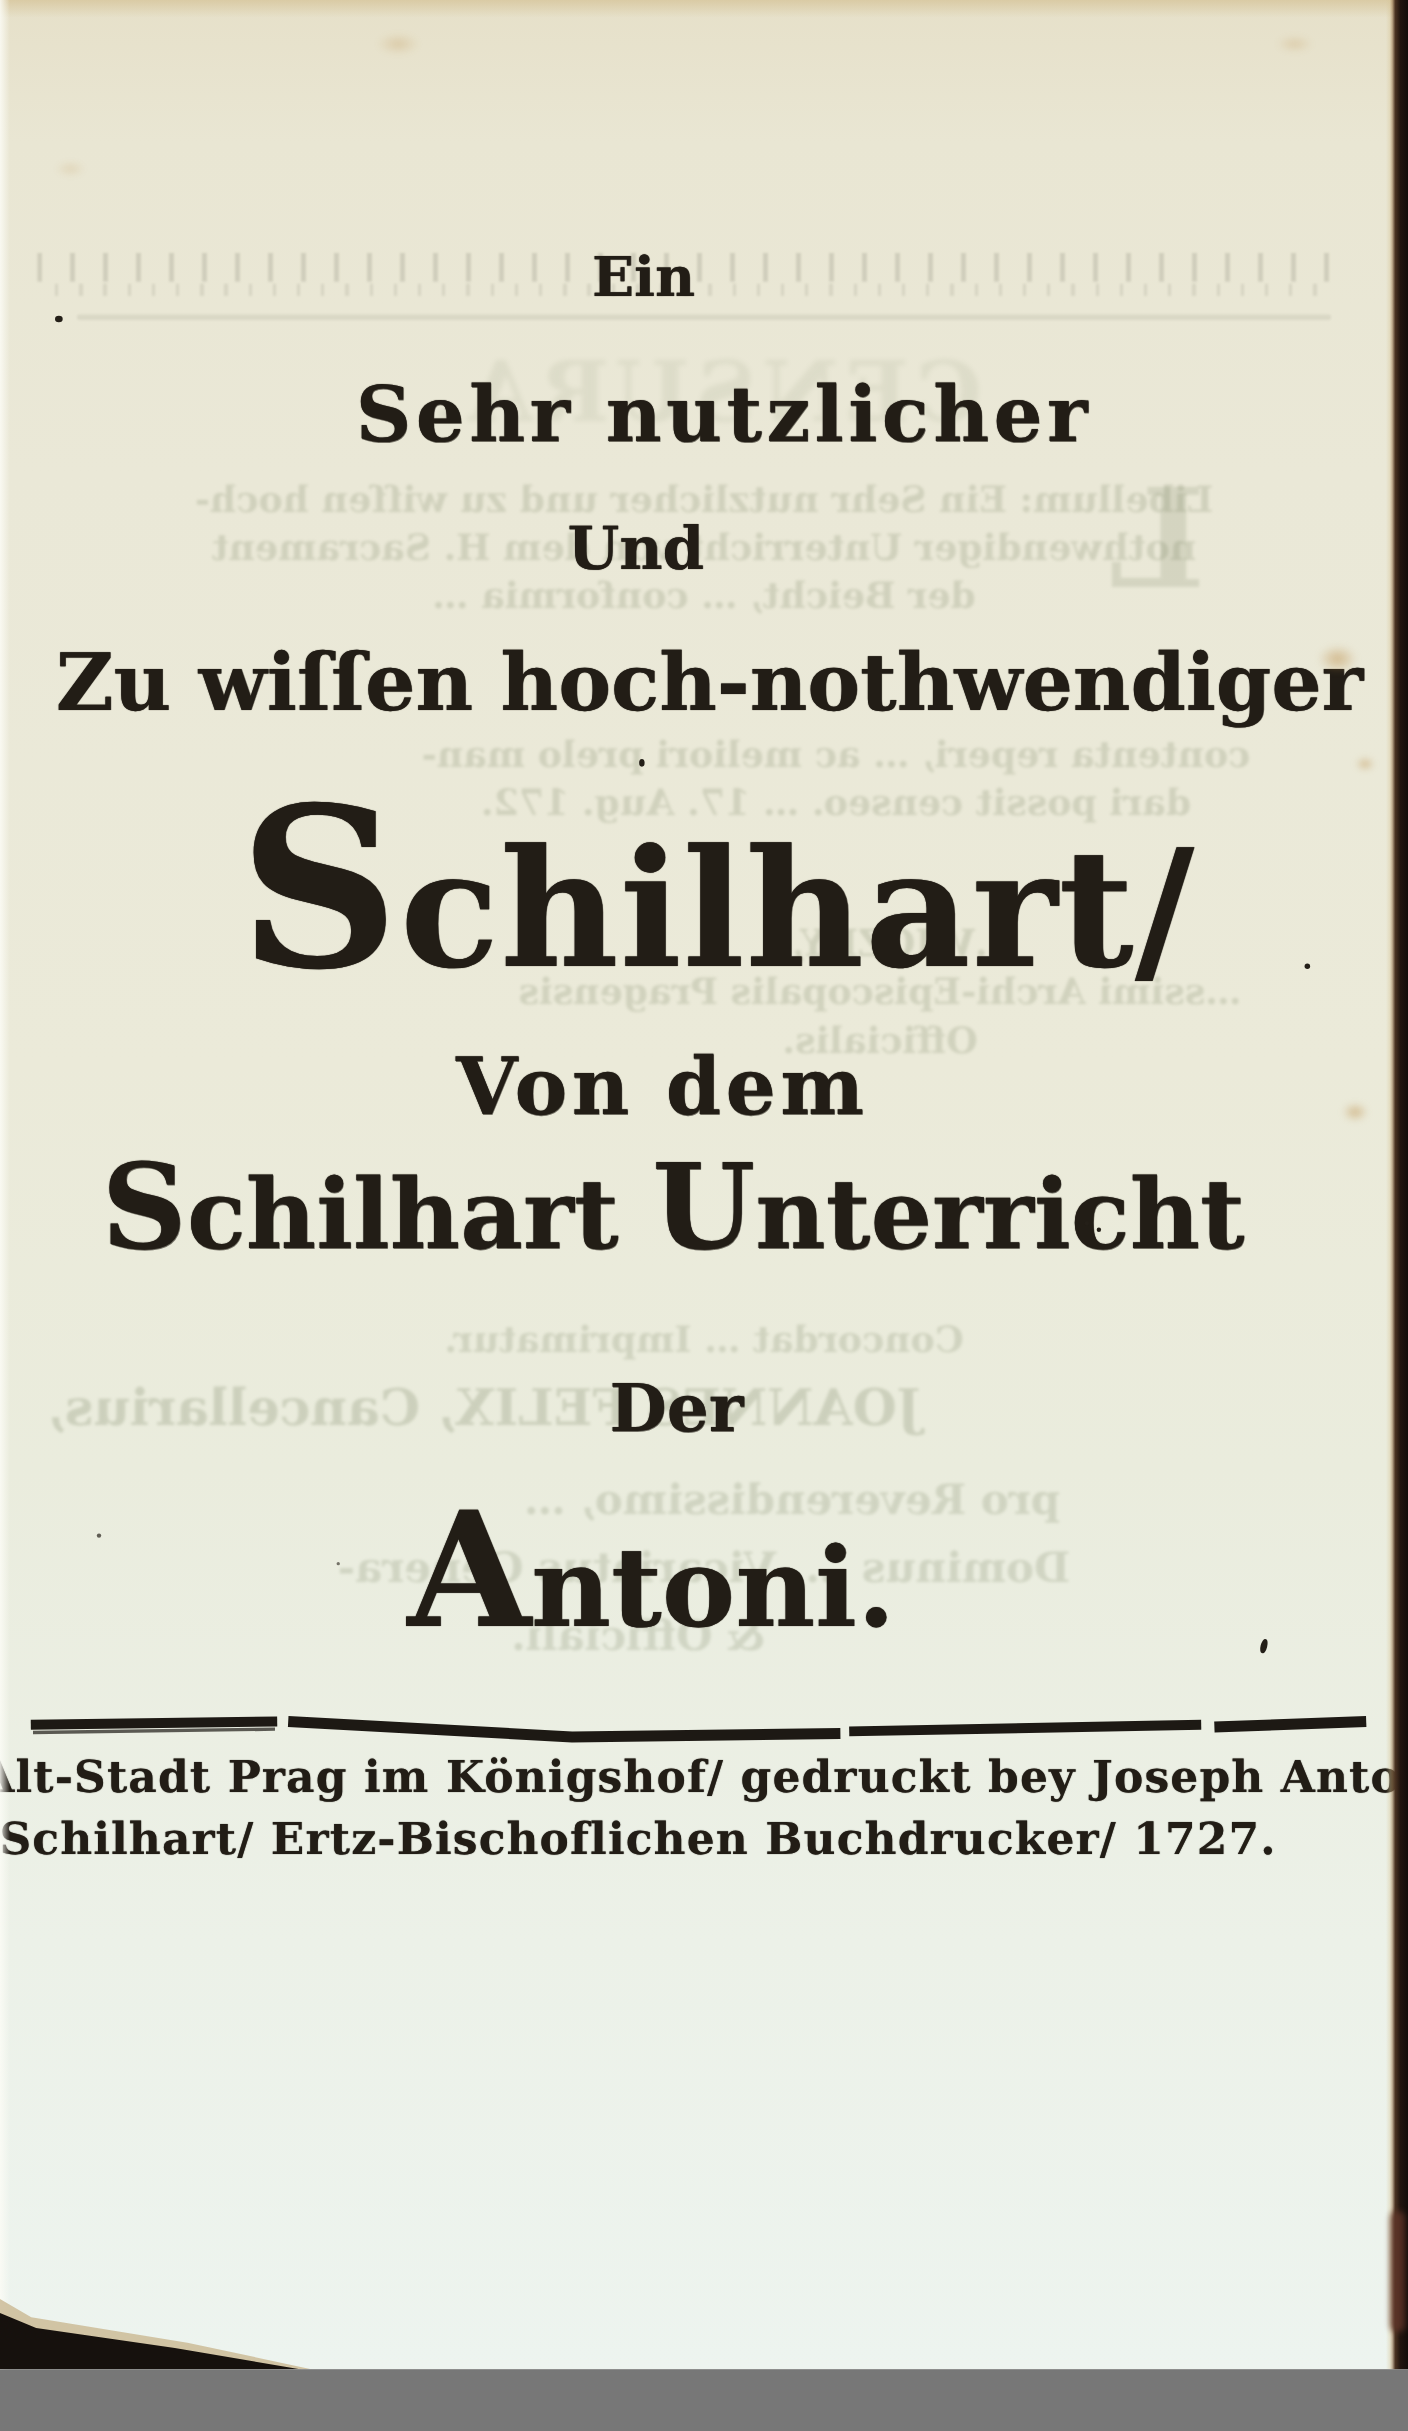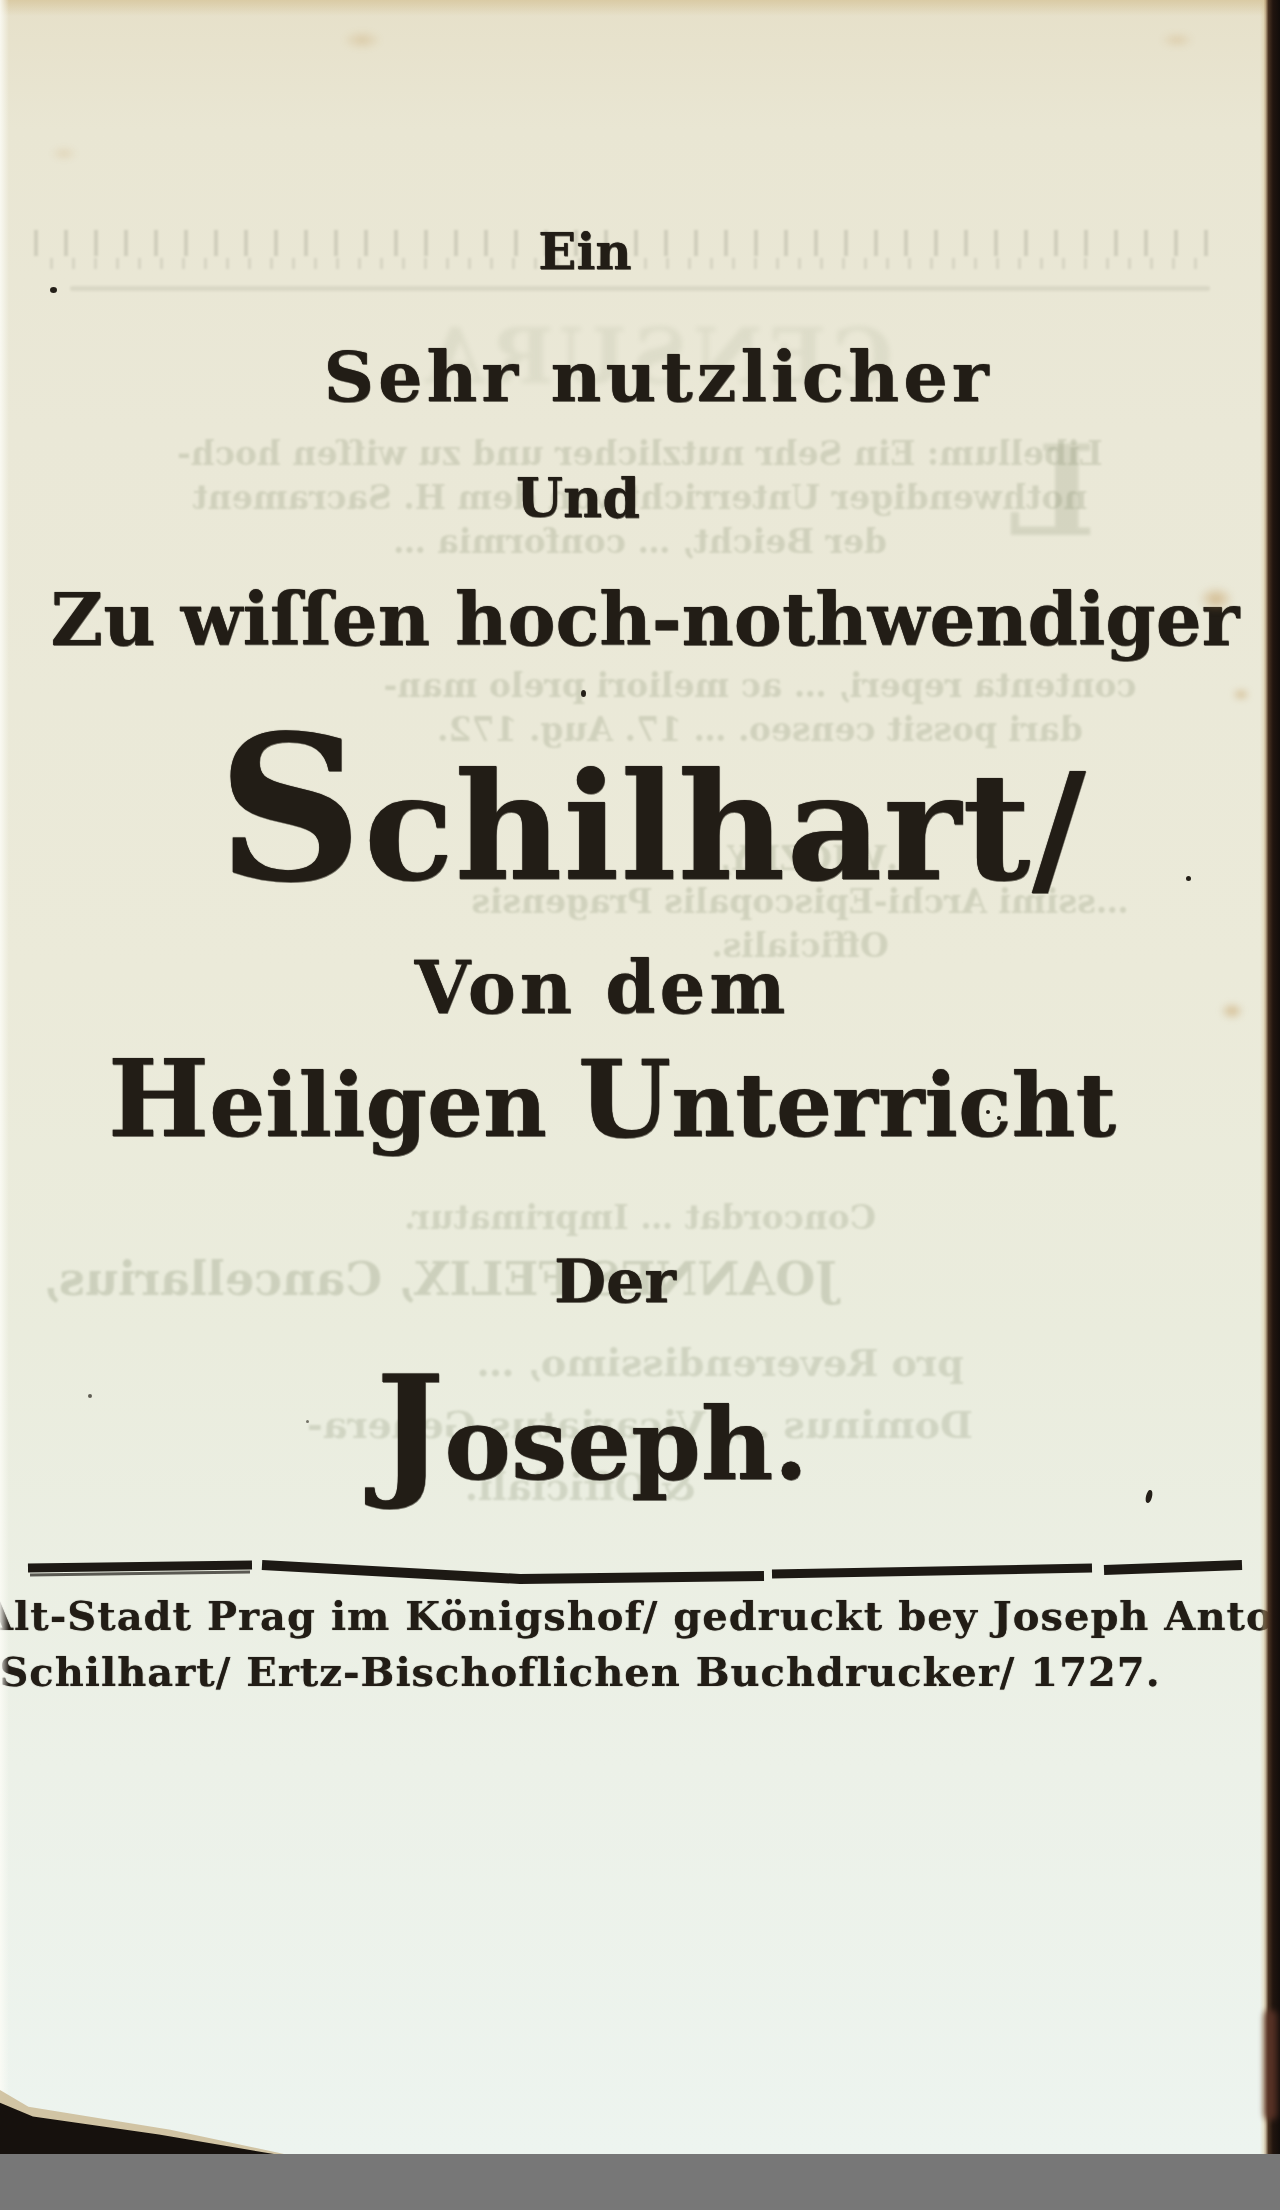--- a/index.html
+++ b/index.html
@@ -132,27 +132,27 @@
 
   <div class="tl l1">Ein</div>
   <div class="tl l2">Sehr nutzlicher</div>
   <div class="tl l3">Und</div>
   <div class="tl l4">Zu wiſſen hoch-nothwendiger</div>
   <div class="tl l5">
     <span class="initial">Schilhart/</span>
   </div>
   <div class="tl l6">Von dem</div>
   <div class="tl l7">
-    <span class="initial">Heiligen</span>
+    <span class="initial">Schilhart</span>
     <span> </span>
     <span class="initial">Unterricht</span>
   </div>
   <div class="tl l8">Der</div>
   <div class="tl l9">
-    <span class="initial">Joseph.</span>
+    <span class="initial">Antoni.</span>
   </div>
 
   <svg class="rule-svg" viewBox="0 0 1280 46" xmlns="http://www.w3.org/2000/svg">
     <path d="M28 18 L252 15" stroke="#1d1914" stroke-width="9" fill="none"></path>
     <path d="M30 25 L250 22" stroke="#1d1914" stroke-width="3" fill="none" opacity=".7"></path>
     <path d="M262 15 L520 29 L764 26" stroke="#1d1914" stroke-width="10" fill="none"></path>
     <path d="M772 24 L1092 18" stroke="#1d1914" stroke-width="9" fill="none"></path>
     <path d="M1104 20 L1242 15" stroke="#1d1914" stroke-width="10" fill="none"></path>
   </svg>
 

